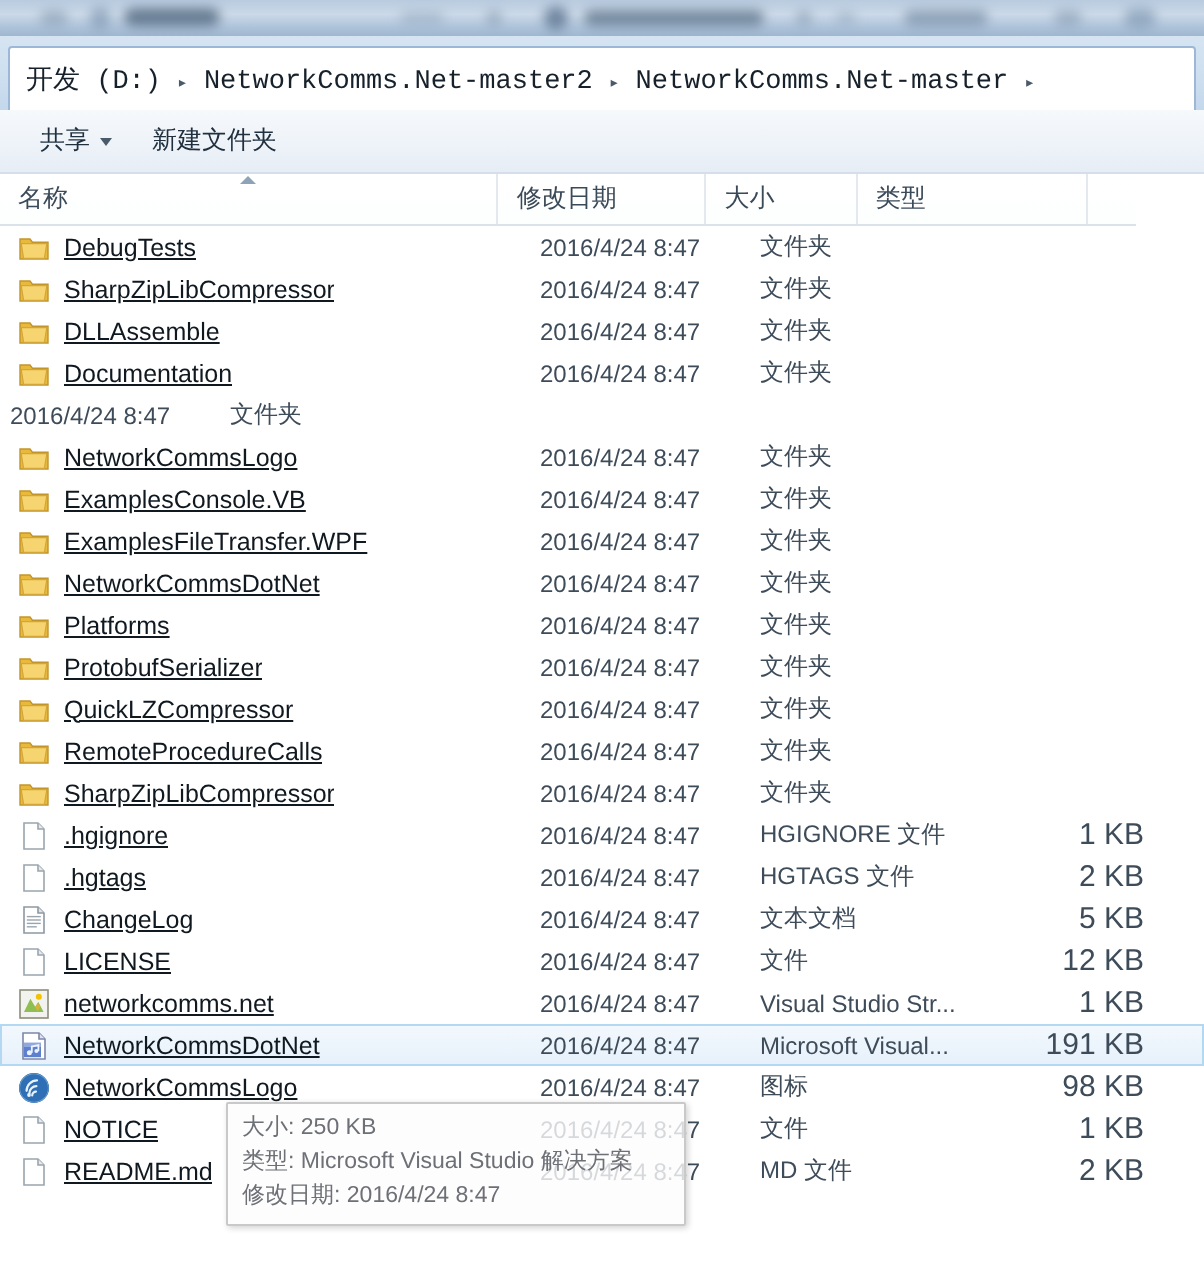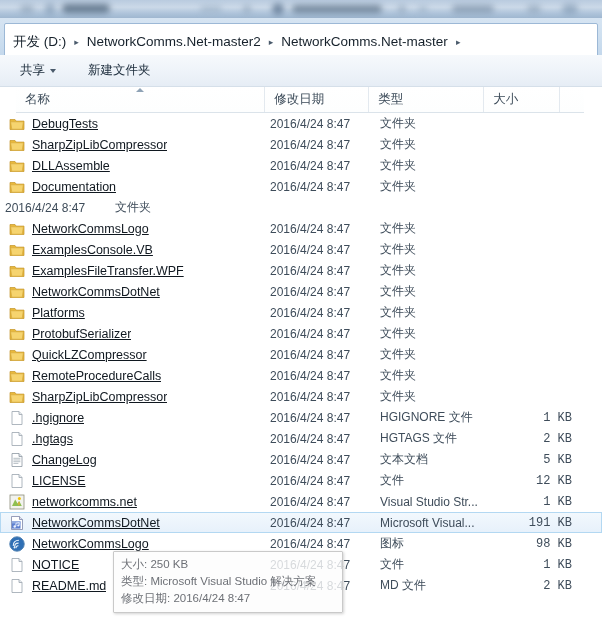--- a/index.html
+++ b/index.html
@@ -26,49 +26,50 @@
   .addr-wrap {
     position: absolute; left: 0; top: 18px; width: 602px; height: 37px;
     background: linear-gradient(180deg,#d6e4f2 0%, #cfe0f0 45%, #c4d8ec 100%);
     padding: 5px 4px 6px 4px;
   }
   .addr-bar {
     height: 38px; background: #ffffff;
     border: 1px solid #9cb8d6; border-radius: 2px;
     display: flex; align-items: center; padding: 0 4px;
     box-shadow: inset 0 1px 0 #ffffff;
+    font-family: Liberation Mono, monospace;
   }
   .crumb {
     font-size: 13.5px; color: #16212b; padding: 2px 4px; white-space: nowrap;
     line-height: 18px;
   }
   .crumb-sep {
     color: #4a5a6b; font-size: 9px; padding: 0 4px; user-select: none;
   }
 
   
   .toolbar {
     position: absolute; left: 0; top: 55px; width: 602px; height: 32px;
     background: linear-gradient(180deg,#f6f9fc 0%, #eef3f9 55%, #e6edf5 100%);
     border-bottom: 1px solid #d5dfe9;
-    display: flex; align-items: center; padding-left: 12px; gap: 16px;
+    display: flex; align-items: center; padding-left: 12px; gap: 4px;
   }
   .tb-item {
     font-size: 12.5px; color: #20303f; padding: 4px 8px; border-radius: 2px;
     display: flex; align-items: center; gap: 5px; white-space: nowrap;
   }
   .caret-dn {
     width: 0; height: 0; border-left: 3.5px solid transparent;
     border-right: 3.5px solid transparent; border-top: 4px solid #4a5a6b;
     display: inline-block;
   }
 
   
   .col-head {
-    position: absolute; left: 16px; top: 87px; width: 568px; height: 26px;
+    position: absolute; left: 0; top: 87px; width: 568px; height: 26px;
     background: linear-gradient(180deg,#ffffff 0%, #fdfefe 100%);
     border-bottom: 1px solid #dbe3ea;
     display: flex;
     align-items: flex-end;
   }
   .ch {
     position: relative; font-size: 12.5px; color: #3b4a58;
     display: flex; align-items: center; padding-left: 9px;
     border-right: 1px solid #e3e9ef; height: 100%;
   }
@@ -103,22 +104,22 @@
   }
   .cell-date {
     width: 110px; font-size: 12px; color: #3e4c5a; padding-left: 4px;
     white-space: nowrap;
   }
   .cell-type {
     width: 122px; font-size: 12px; color: #3e4c5a; padding-left: 4px;
     white-space: nowrap; overflow: hidden; text-overflow: ellipsis;
   }
   .cell-size {
-    width: 80px; font-size: 12px; color: #3e4c5a; text-align: right;
-    padding-right: 6px; white-space: nowrap; font-family: Liberation Mono, monospace;
+    width: 80px; font-size: 15px; color: #3e4c5a; text-align: right;
+    padding-right: 6px; white-space: nowrap;
   }
 
   
   .ico { width: 16px; height: 16px; flex: 0 0 16px; position: relative; }
   .ico svg { display: block; }
 
   
   .tooltip {
     position: absolute; left: 113px; top: 551px; width: 230px;
     background: rgba(252,252,252,0.80);
@@ -172,25 +173,25 @@
   </div>
 
   <div class="col-head">
     <div class="ch" style="width:265px">
       <span class="sort-mark"></span>
       <span>名称</span>
     </div>
     <div class="ch" style="width:110px">
       <span>修改日期</span>
     </div>
+    <div class="ch size-col" style="width:80px">
+      <span>大小</span>
+    </div>
     <div class="ch" style="width:122px">
       <span>类型</span>
-    </div>
-    <div class="ch size-col" style="width:80px">
-      <span>大小</span>
     </div>
     <div class="ch" style="width:25px;border-right:none"></div>
   </div>
 
   <div class="list" id="file-list">
       <div class="row">
         <div class="cell-name">
           <span class="ico">
             <svg width="16" height="16" viewBox="0 0 16 16">
               <path d="M1 3.5 h5 l1.2 1.6 H15 v8.4 H1 Z" fill="#e9b93c" stroke="#c39428" stroke-width="0.7"></path>

